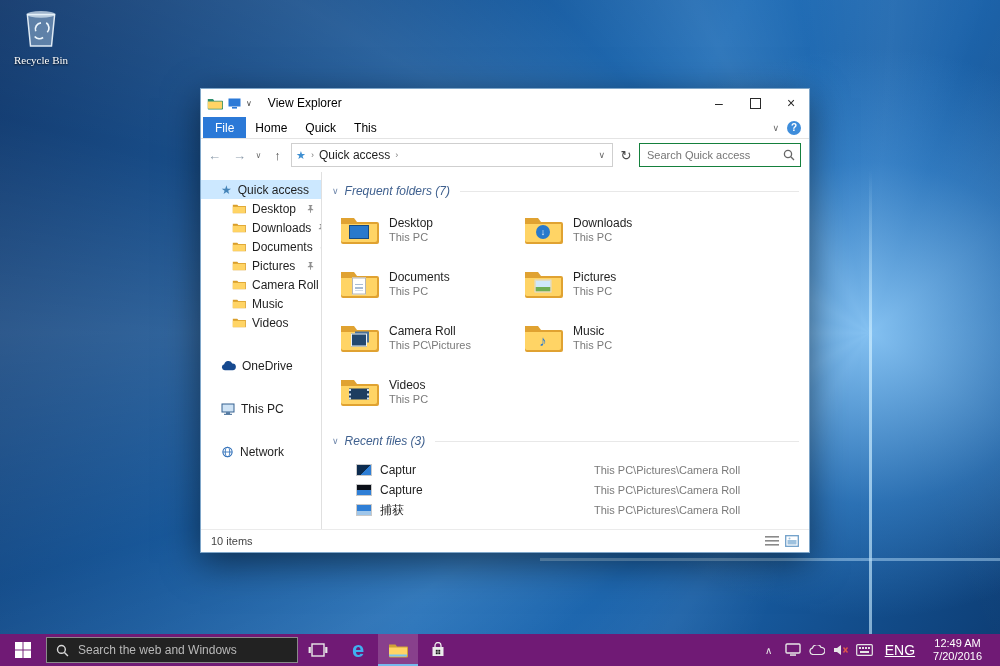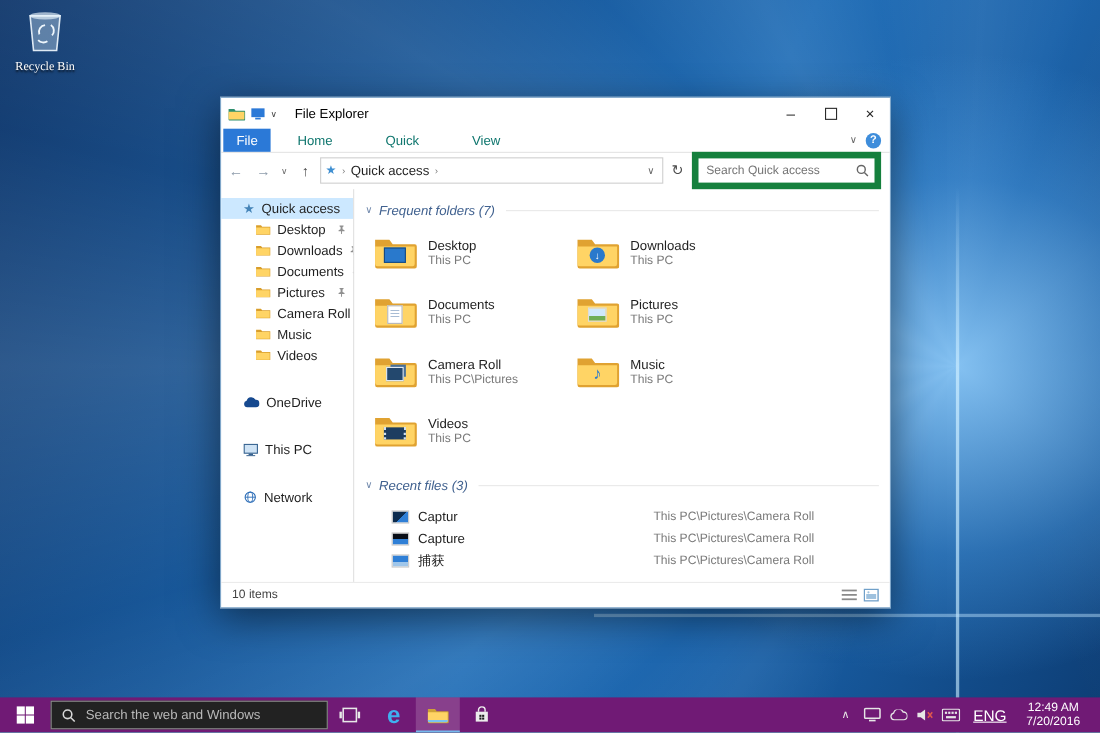--- a/index.html
+++ b/index.html
@@ -34,37 +34,37 @@
   .titlebar{height:28px;flex:none;display:flex;align-items:center;padding-left:6px;}
   .qat{display:flex;align-items:center;gap:5px;}
   .qat .cust{font-size:8px;color:#444;}
   .wtitle{margin-left:16px;font-size:12px;color:#000;}
   .caps{margin-left:auto;display:flex;align-self:stretch;}
   .cap{width:36px;display:flex;align-items:center;justify-content:center;color:#2a2a2a;font-size:14px;cursor:default;}
   .cap .maxbox{width:9px;height:9px;border:1px solid #2a2a2a;display:block;}
 
   .tabsrow{height:21px;flex:none;display:flex;align-items:stretch;border-bottom:1px solid #e4e4e4;}
   .filetab{background:#2b79d7;color:#ffffff;padding:0 12px;display:flex;align-items:center;margin-left:2px;}
-  .rtab{padding:0 24px;display:flex;align-items:center;color:#0f766e;}
+  .rtab{padding:0 9px;display:flex;align-items:center;color:#000000;}
   .tabs-right{margin-left:auto;display:flex;align-items:center;gap:8px;padding-right:8px;}
   .ribchev{color:#666;font-size:9px;}
   .helpdot{width:14px;height:14px;border-radius:50%;background:#3e8ddb;color:#fff;font-size:10px;font-weight:bold;
     display:flex;align-items:center;justify-content:center;}
 
   .addrrow{height:28px;flex:none;display:flex;align-items:center;padding:2px 8px 3px 2px;gap:2px;}
   .navbtn{width:23px;text-align:center;font-size:13px;color:#8e9cab;flex:none;}
   .navbtn.en{color:#4a4a4a;}
   .navchev{width:11px;font-size:8px;color:#6b6b6b;text-align:center;flex:none;}
   .addrbox{flex:1;height:22px;border:1px solid #cfcfcf;display:flex;align-items:center;gap:5px;padding:0 4px;background:#fff;min-width:0;}
   .addr-ico{color:#3f8fd1;font-size:11px;line-height:1;}
   .crumbchev{color:#7a7a7a;font-size:9px;}
   .crumb{color:#1f1f1f;}
   .addr-drop{margin-left:auto;color:#666;font-size:9px;padding:0 3px;}
   .refresh{width:22px;text-align:center;color:#4a4a4a;font-size:13px;flex:none;}
-  .searchbox{width:150px;height:22px;border:6px solid #15803d;display:flex;align-items:center;padding:0 5px;gap:20px;flex:none;background:#fff;}
+  .searchbox{width:150px;height:22px;border:1px solid #15803d;display:flex;align-items:center;padding:0 5px;gap:20px;flex:none;background:#fff;}
   .searchbox input{flex:1;border:none;outline:none;font:11px "Liberation Sans",sans-serif;color:#333;background:transparent;min-width:0;}
   .searchbox input::placeholder{color:#757575;}
 
   .bodyrow{flex:1;display:flex;min-height:0;}
   .sidebar{width:121px;flex:none;border-right:1px solid #e0e0e0;padding-top:8px;box-sizing:border-box;overflow:hidden;}
   .sitem{height:19px;display:flex;align-items:center;gap:6px;padding-left:20px;cursor:default;}
   .sitem.child{padding-left:31px;}
   .sitem.active{background:#cce8ff;}
   .sitem.gap{margin-top:24px;}
   .slabel{white-space:nowrap;font-size:12px;}
@@ -153,35 +153,35 @@
         <svg width="16" height="13" viewBox="0 0 40 32">
           <path d="M2 5 h13 l3 4 h20 a2 2 0 0 1 2 2 v18 a2 2 0 0 1 -2 2 h-34 a2 2 0 0 1 -2 -2 z" fill="#2e8f6e"></path>
           <path d="M2 11 h36 v16 a2 2 0 0 1 -2 2 h-32 a2 2 0 0 1 -2 -2 z" fill="#ffd465"></path>
         </svg>
         <svg width="13" height="11" viewBox="0 0 13 11">
           <rect x="0.5" y="0.5" width="12" height="8" fill="#2b79d7"></rect>
           <rect x="4" y="9" width="5" height="1.6" fill="#2b79d7"></rect>
         </svg>
         <span class="cust">∨</span>
       </div>
-      <span class="wtitle">File Explorer</span>
+      <span class="wtitle">View Explorer</span>
       <div class="caps">
         <span class="cap">–</span>
         <span class="cap">
             <span class="maxbox"></span>
           </span>
         <span class="cap">×</span>
       </div>
     </div>
 
     <div class="tabsrow">
       <span class="filetab">File</span>
       <span class="rtab">Home</span>
       <span class="rtab">Quick</span>
-      <span class="rtab">View</span>
+      <span class="rtab">This</span>
       <div class="tabs-right">
         <span class="ribchev">∨</span>
         <span class="helpdot">?</span>
       </div>
     </div>
 
     <div class="addrrow">
       <span class="navbtn">←</span>
       <span class="navbtn">→</span>
       <span class="navchev">∨</span>

